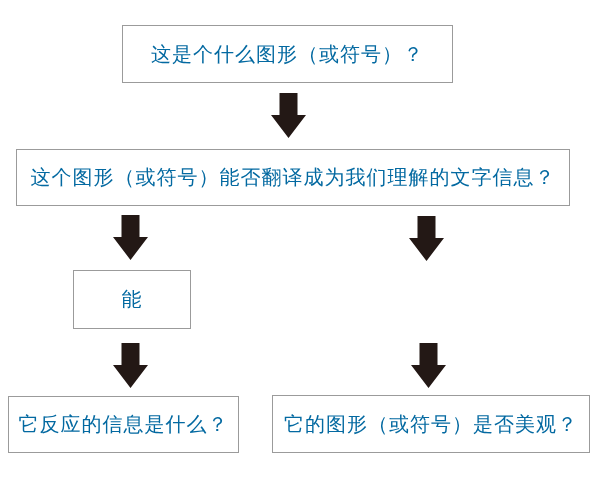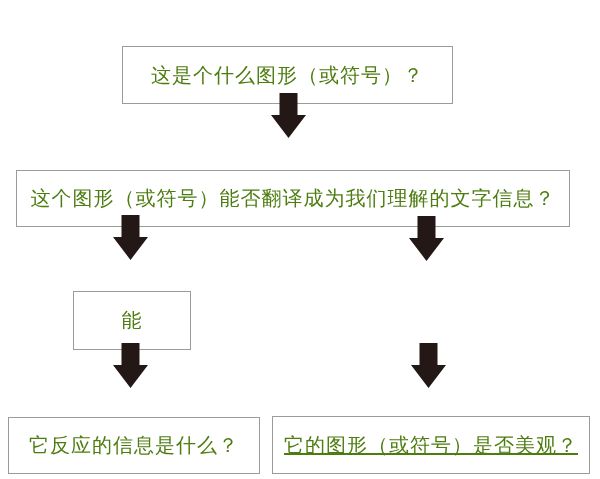--- a/index.html
+++ b/index.html
@@ -13,45 +13,44 @@
     height: 479px;
     background: #ffffff;
     font-family: "Liberation Sans", "DejaVu Sans", sans-serif;
     overflow: hidden;
   }
   .flow-box {
     position: absolute;
     box-sizing: border-box;
     border: 1px solid #9b9b9b;
     background: #ffffff;
-    color: #4d7c0f;
+    color: #0369a1;
     font-size: 20px;
     letter-spacing: 1px;
     display: flex;
     align-items: center;
     justify-content: center;
     line-height: 1.25;
     white-space: nowrap;
-    margin-top: 21px;
   }
   .arrow {
     position: absolute;
     width: 35px;
     height: 45px;
   }
   .arrow svg { display: block; }
   .arrow polygon { fill: #231815; }
 
   
   .box-q1        { left: 122px; top: 25px;  width: 331px; height: 58px; }
   .box-q2        { left: 16px;  top: 149px; width: 554px; height: 57px; }
   .box-yes       { left: 73px;  top: 270px; width: 118px; height: 59px; }
   .box-no        { left: 373px; top: 270px; width: 117px; height: 59px; }
-  .box-result-yes{ left: 8px;   top: 396px; width: 252px; height: 57px; }
-  .box-result-no { left: 272px; top: 395px; width: 318px; height: 58px; text-decoration: underline; }
+  .box-result-yes{ left: 8px;   top: 396px; width: 231px; height: 57px; }
+  .box-result-no { left: 272px; top: 395px; width: 318px; height: 58px; }
 
   .arrow-1 { left: 271px; top: 93px;  }
   .arrow-2 { left: 113px; top: 215px; }
   .arrow-3 { left: 409px; top: 216px; }
   .arrow-4 { left: 113px; top: 343px; }
   .arrow-5 { left: 411px; top: 343px; }
 </style>
 </head>
 <body>
 

